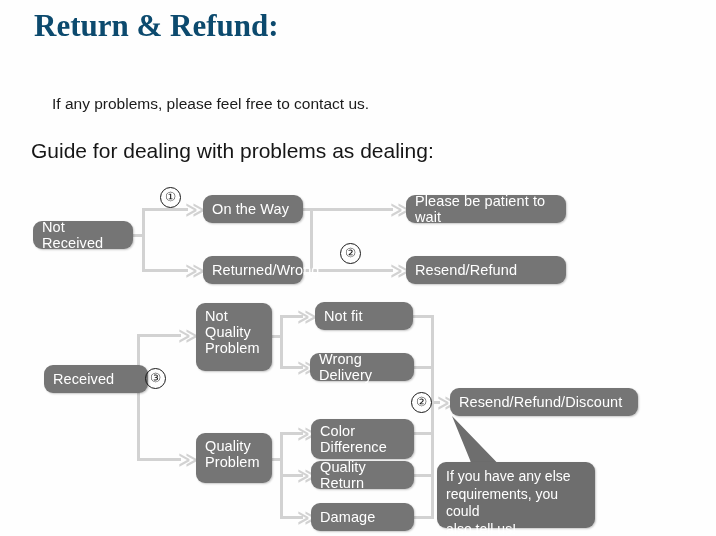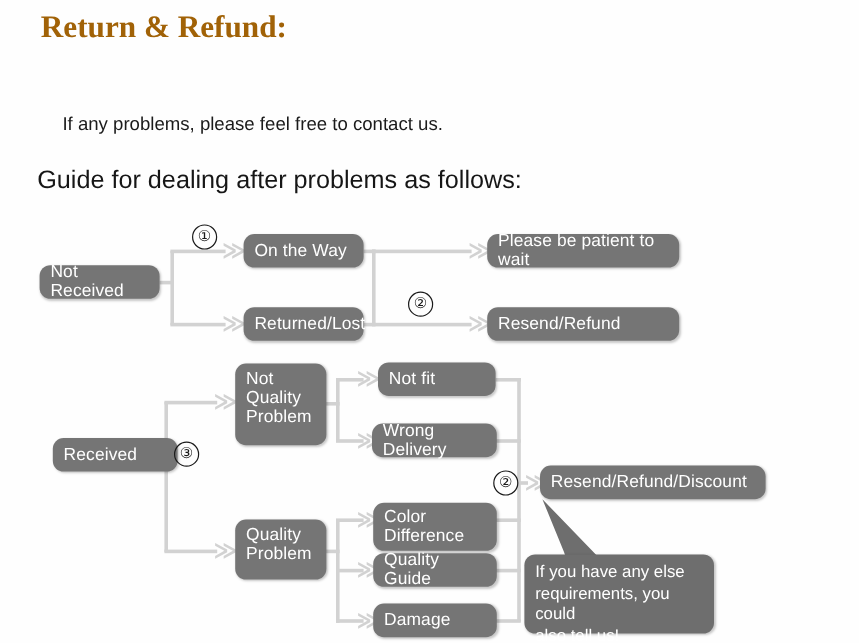--- a/index.html
+++ b/index.html
@@ -7,22 +7,22 @@
     width:716px;height:536px;position:relative;overflow:hidden;
     font-family:"Liberation Sans","DejaVu Sans",sans-serif;
     background:#fefefe;
   }
   #root{position:absolute;inset:0;}
 
   
   .title{
     position:absolute;left:34px;top:8px;
     font-family:"Liberation Serif","DejaVu Serif",serif;
-    font-weight:bold;font-size:26px;letter-spacing:0px;
-    color:#a16207;white-space:nowrap;
+    font-weight:bold;font-size:31px;letter-spacing:0px;
+    color:#0c4a6e;white-space:nowrap;
   }
   .sub-line{
     position:absolute;
     font-family:"Liberation Sans","DejaVu Sans",sans-serif;
     font-size:15.5px;color:#1b1b1b;white-space:nowrap;
   }
   .sub1{left:49px;top:62px;}
   .sub2{left:52px;top:95px;}
   .guide{
     position:absolute;left:31px;top:139px;
@@ -79,21 +79,21 @@
   }
   .callout-tail{position:absolute;}
 </style>
 </head>
 <body>
 
 <div id="root">
 
   <div class="title">Return &amp; Refund:</div>
   <div class="sub-line sub2">If any problems, please feel free to contact us.</div>
-  <div class="guide">Guide for dealing after problems as follows:</div>
+  <div class="guide">Guide for dealing with problems as dealing:</div>
 
   <div class="flow">
 
     <div class="ln h" style="left:133px;top:234px;width:12px;"></div>
 
     <div class="ln v" style="left:142px;top:209px;height:62px;"></div>
 
     <div class="ln h" style="left:142px;top:208px;width:46px;"></div>
     <div class="arrow" style="left:185px;top:200px;">≫</div>
 
@@ -139,42 +139,42 @@
     <div class="ln h" style="left:413px;top:432px;width:21px;"></div>
     <div class="ln h" style="left:413px;top:474px;width:21px;"></div>
     <div class="ln h" style="left:413px;top:516px;width:21px;"></div>
     <div class="ln h" style="left:431px;top:401px;width:9px;"></div>
     <div class="arrow" style="left:437px;top:393px;">≫</div>
 
     <div class="node" style="left:203px;top:195px;width:100px;height:28px;">On the Way</div>
 
     <div class="node" style="left:33px;top:221px;width:100px;height:28px;">Not Received</div>
 
-    <div class="node" style="left:203px;top:256px;width:100px;height:28px;">Returned/Lost</div>
+    <div class="node" style="left:203px;top:256px;width:100px;height:28px;">Returned/Wrong</div>
 
     <div class="node" style="left:406px;top:195px;width:160px;height:28px;">Please be patient to wait</div>
 
     <div class="node" style="left:406px;top:256px;width:160px;height:28px;">Resend/Refund</div>
 
     <div class="node" style="left:44px;top:365px;width:104px;height:28px;">Received</div>
 
     <div class="node multi" style="left:196px;top:303px;width:76px;height:68px;">Not
 Quality
 Problem</div>
 
     <div class="node" style="left:315px;top:302px;width:98px;height:28px;">Not fit</div>
 
     <div class="node" style="left:310px;top:353px;width:104px;height:28px;">Wrong Delivery</div>
 
     <div class="node multi" style="left:196px;top:433px;width:76px;height:50px;">Quality
 Problem</div>
 
     <div class="node" style="left:311px;top:419px;width:103px;height:40px;">Color Difference</div>
 
-    <div class="node" style="left:311px;top:461px;width:103px;height:28px;">Quality Guide</div>
+    <div class="node" style="left:311px;top:461px;width:103px;height:28px;">Quality Return</div>
 
     <div class="node" style="left:311px;top:503px;width:103px;height:28px;">Damage</div>
 
     <div class="node" style="left:450px;top:388px;width:188px;height:28px;">Resend/Refund/Discount</div>
 
     <div class="numcircle" style="left:160px;top:187px;">①</div>
     <div class="numcircle" style="left:340px;top:243px;">②</div>
     <div class="numcircle" style="left:145px;top:368px;">③</div>
     <div class="numcircle" style="left:411px;top:392px;">②</div>
 

